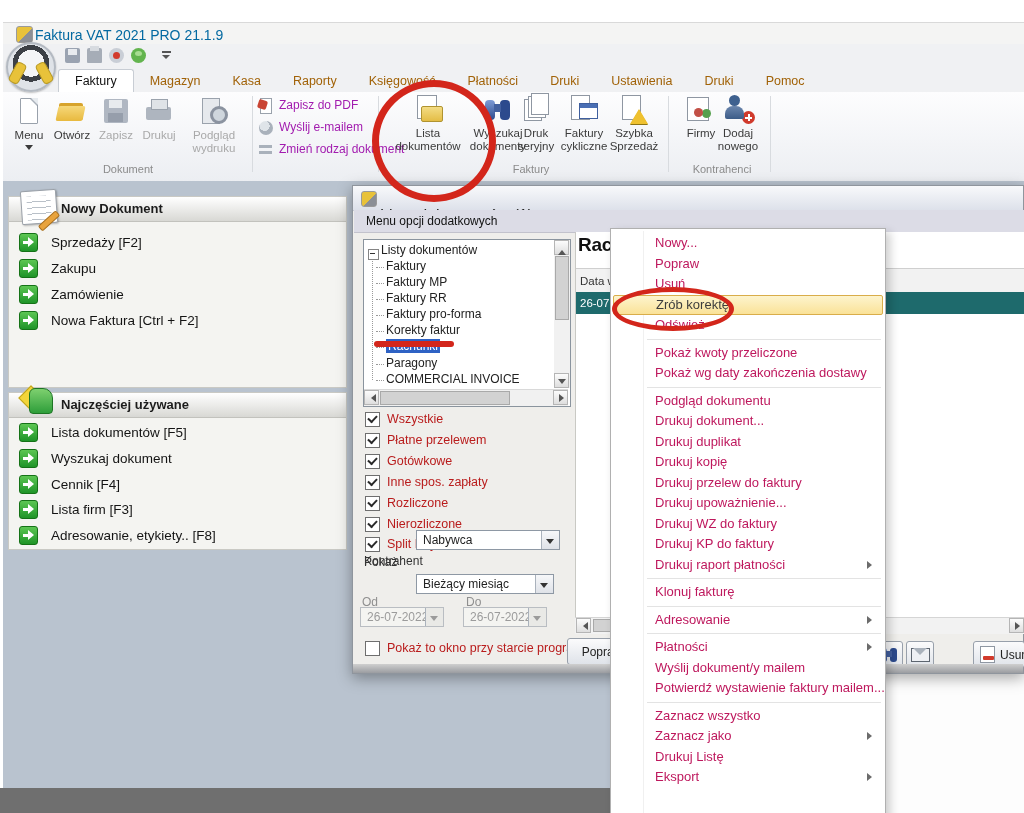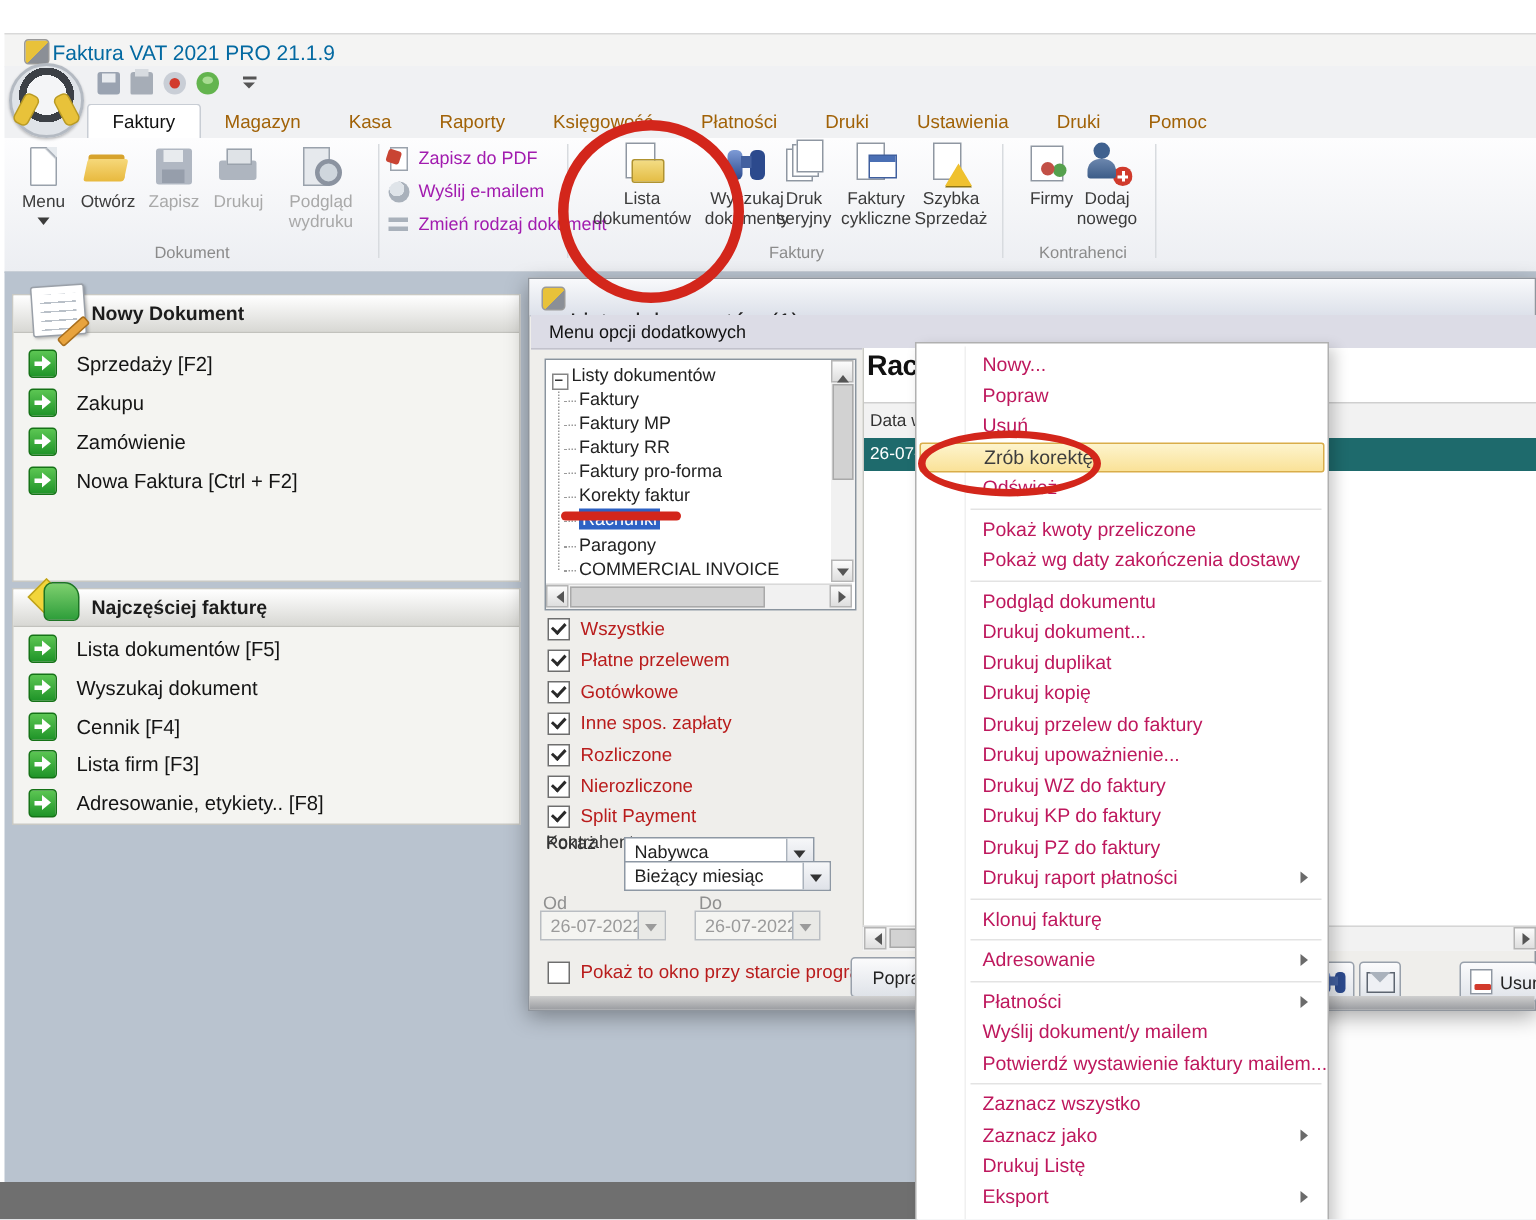--- a/index.html
+++ b/index.html
@@ -301,21 +301,21 @@
       <span>Zamówienie</span>
     </div>
     <div class="pitem" style="top:114px">
       <span class="arrow-ic"></span>
       <span>Nowa Faktura [Ctrl + F2]</span>
     </div>
   </div>
 
   <div class="panel" style="top:392px;height:156px">
     <div class="i-thumb"></div>
-    <div class="panel-head">Najczęściej fakturę</div>
+    <div class="panel-head">Najczęściej używane</div>
     <div class="pitem" style="top:30px">
       <span class="arrow-ic"></span>
       <span>Lista dokumentów [F5]</span>
     </div>
     <div class="pitem" style="top:56px">
       <span class="arrow-ic"></span>
       <span>Wyszukaj dokument</span>
     </div>
     <div class="pitem" style="top:82px">
       <span class="arrow-ic"></span>
@@ -389,21 +389,21 @@
     <div class="chkrow" style="top:331px">
         <span class="chk on"></span>
         <span>Nierozliczone</span>
       </div>
     <div class="chkrow" style="top:351px">
         <span class="chk on"></span>
         <span>Split Payment</span>
       </div>
 
     <span class="flabel" style="left:11px;top:368px">Kontrahent</span>
-    <div class="combo" style="left:63px;top:372px;width:127px">
+    <div class="combo" style="left:63px;top:344px;width:144px">
       <span>Nabywca</span>
       <span class="dd"></span>
     </div>
     <span class="flabel" style="left:11px;top:369px">Pokaż</span>
     <div class="combo" style="left:63px;top:388px;width:138px">
       <span>Bieżący miesiąc</span>
       <span class="dd"></span>
     </div>
     <span class="flabel dim" style="left:9px;top:409px">Od</span>
     <span class="flabel dim" style="left:113px;top:409px">Do</span>
@@ -471,21 +471,20 @@
     <div class="cmi">Pokaż wg daty zakończenia dostawy</div>
     <div class="cmsep"></div>
     <div class="cmi">Podgląd dokumentu</div>
     <div class="cmi">Drukuj dokument...</div>
     <div class="cmi">Drukuj duplikat</div>
     <div class="cmi">Drukuj kopię</div>
     <div class="cmi">Drukuj przelew do faktury</div>
     <div class="cmi">Drukuj upoważnienie...</div>
     <div class="cmi">Drukuj WZ do faktury</div>
     <div class="cmi">Drukuj KP do faktury</div>
-    <div class="cmi">Drukuj PZ do faktury</div>
     <div class="cmi sub">Drukuj raport płatności</div>
     <div class="cmsep"></div>
     <div class="cmi">Klonuj fakturę</div>
     <div class="cmsep"></div>
     <div class="cmi sub">Adresowanie</div>
     <div class="cmsep"></div>
     <div class="cmi sub">Płatności</div>
     <div class="cmi">Wyślij dokument/y mailem</div>
     <div class="cmi">Potwierdź wystawienie faktury mailem...</div>
     <div class="cmsep"></div>

